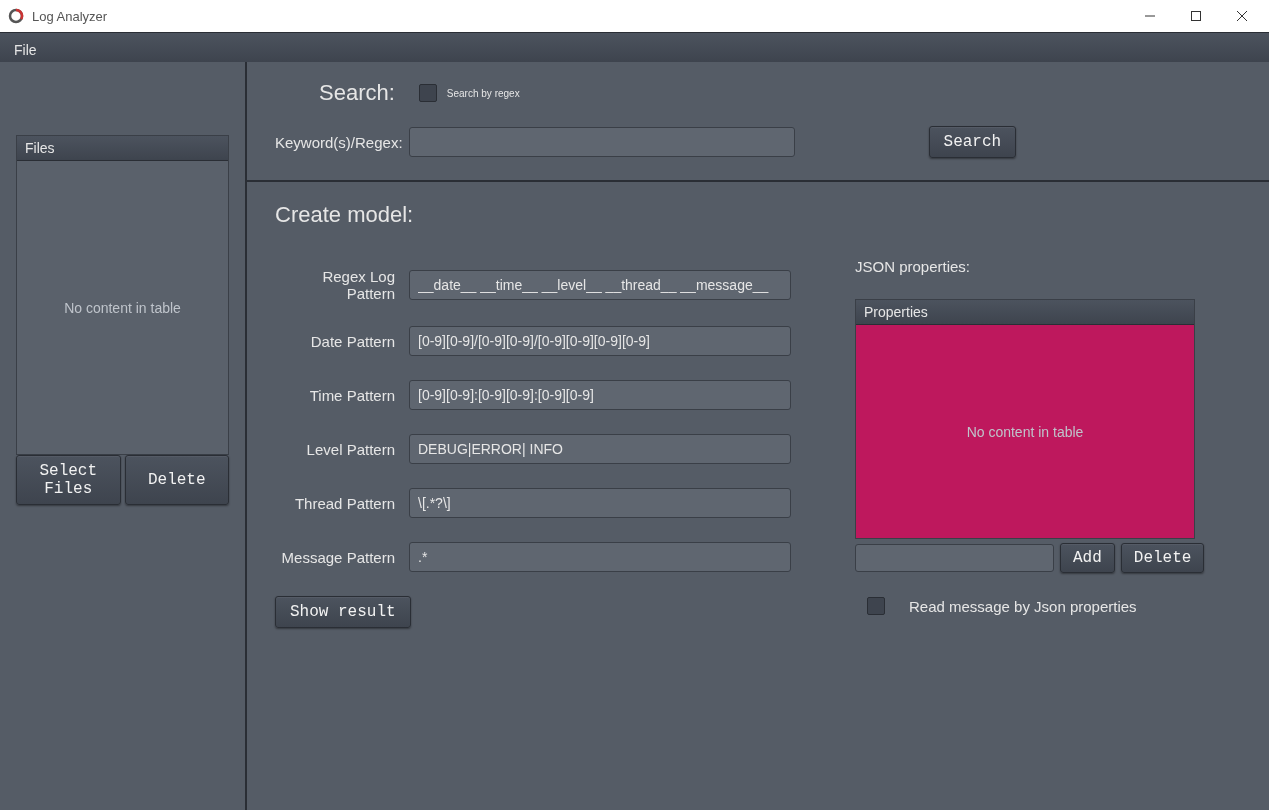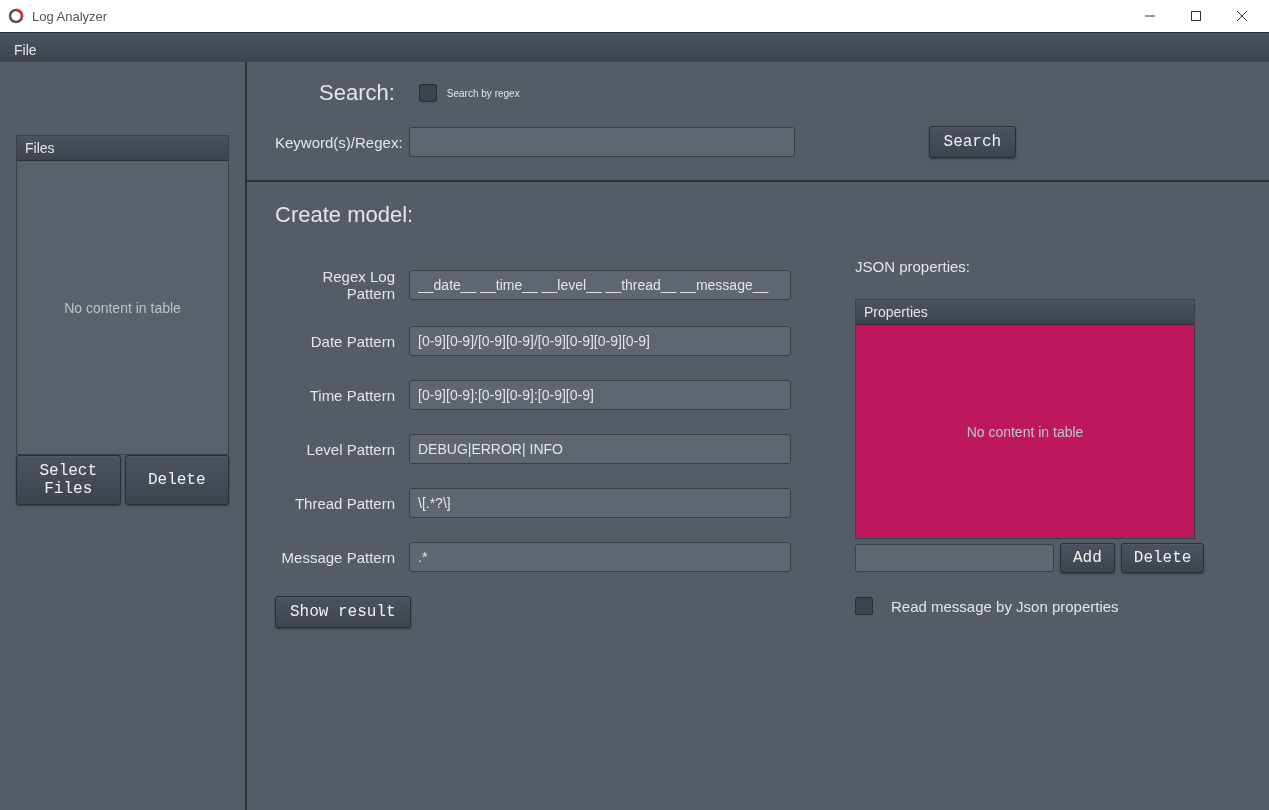--- a/index.html
+++ b/index.html
@@ -170,21 +170,21 @@
   .props-body {
     flex: 1;
     display: flex; align-items: center; justify-content: center;
     color: #bfc4cb; font-size: 14px;
   }
   .props-footer {
     display: flex; align-items: center; gap: 6px; margin-top: 4px;
   }
   .props-footer .text-input { flex: 1; height: 28px; }
   .props-footer .btn { padding: 5px 12px; }
-  .json-chk-row { display: flex; align-items: center; gap: 18px; margin-top: 24px; color: #e6e6e6; font-size: 15px; }
+  .json-chk-row { display: flex; align-items: center; gap: 24px; margin-top: 24px; color: #e6e6e6; font-size: 15px; margin-left: 12px;}
 </style>
 </head>
 <body>
 
 <div class="titlebar">
   <span class="app-icon">
     <svg width="16" height="16" viewBox="0 0 16 16">
       <circle cx="8" cy="8" r="6" fill="none" stroke="#555" stroke-width="2.5"></circle>
       <path d="M8 2 A6 6 0 0 1 13.2 11" fill="none" stroke="#c33" stroke-width="2.5"></path>
     </svg>

